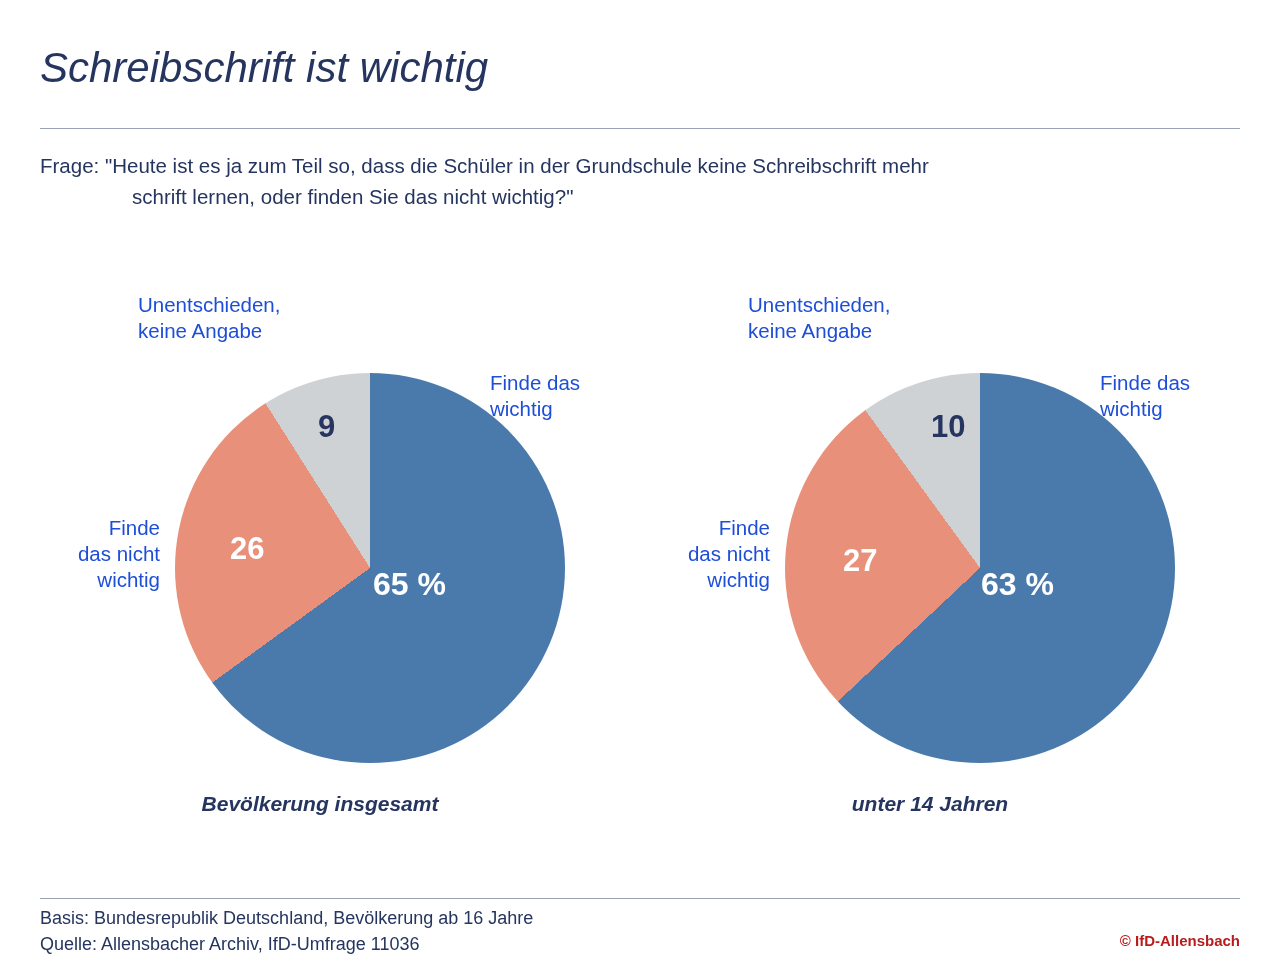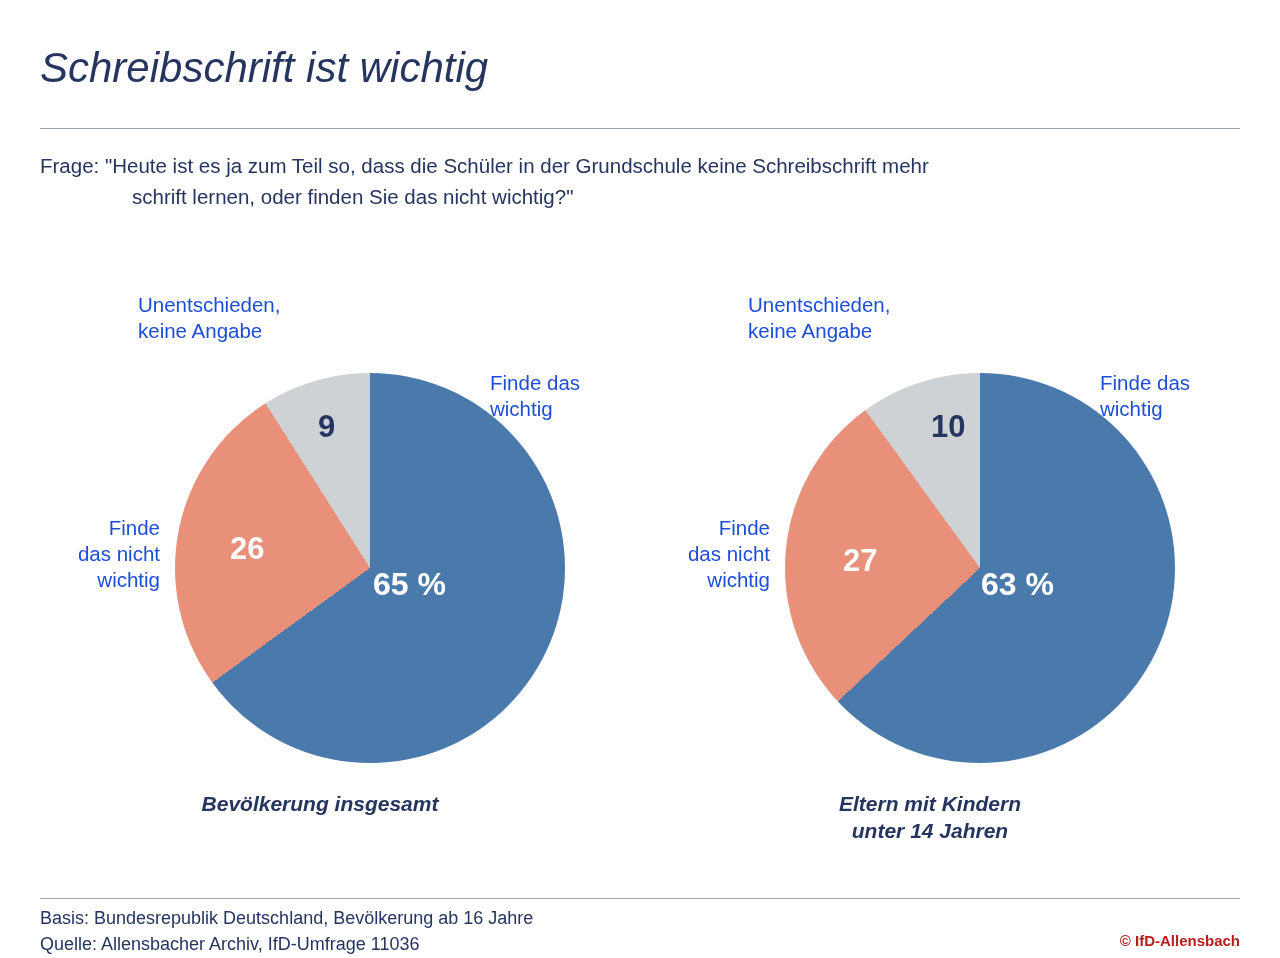--- a/index.html
+++ b/index.html
@@ -201,21 +201,20 @@
     </div>
 
     <div class="pie-wrap">
       <div class="pie" style="background: conic-gradient(#4a7aab 0deg 226.8deg, #e8907a 226.8deg 324deg, #cfd2d4 324deg 360deg);"></div>
       <div class="slice-label big" style="left: 196px; top: 193px;">63 %</div>
       <div class="slice-label" style="left: 58px; top: 170px;">27</div>
       <div class="slice-label grey" style="left: 146px; top: 36px;">10</div>
     </div>
 
     <div class="chart-caption">
-      <div>Eltern mit Kindern</div>
       <div>unter 14 Jahren</div>
     </div>
   </div>
 
   <div class="rule rule-bottom"></div>
 
   <div class="footer">
     <div>Basis: Bundesrepublik Deutschland, Bevölkerung ab 16 Jahre</div>
     <div>Quelle: Allensbacher Archiv, IfD-Umfrage 11036</div>
   </div>

